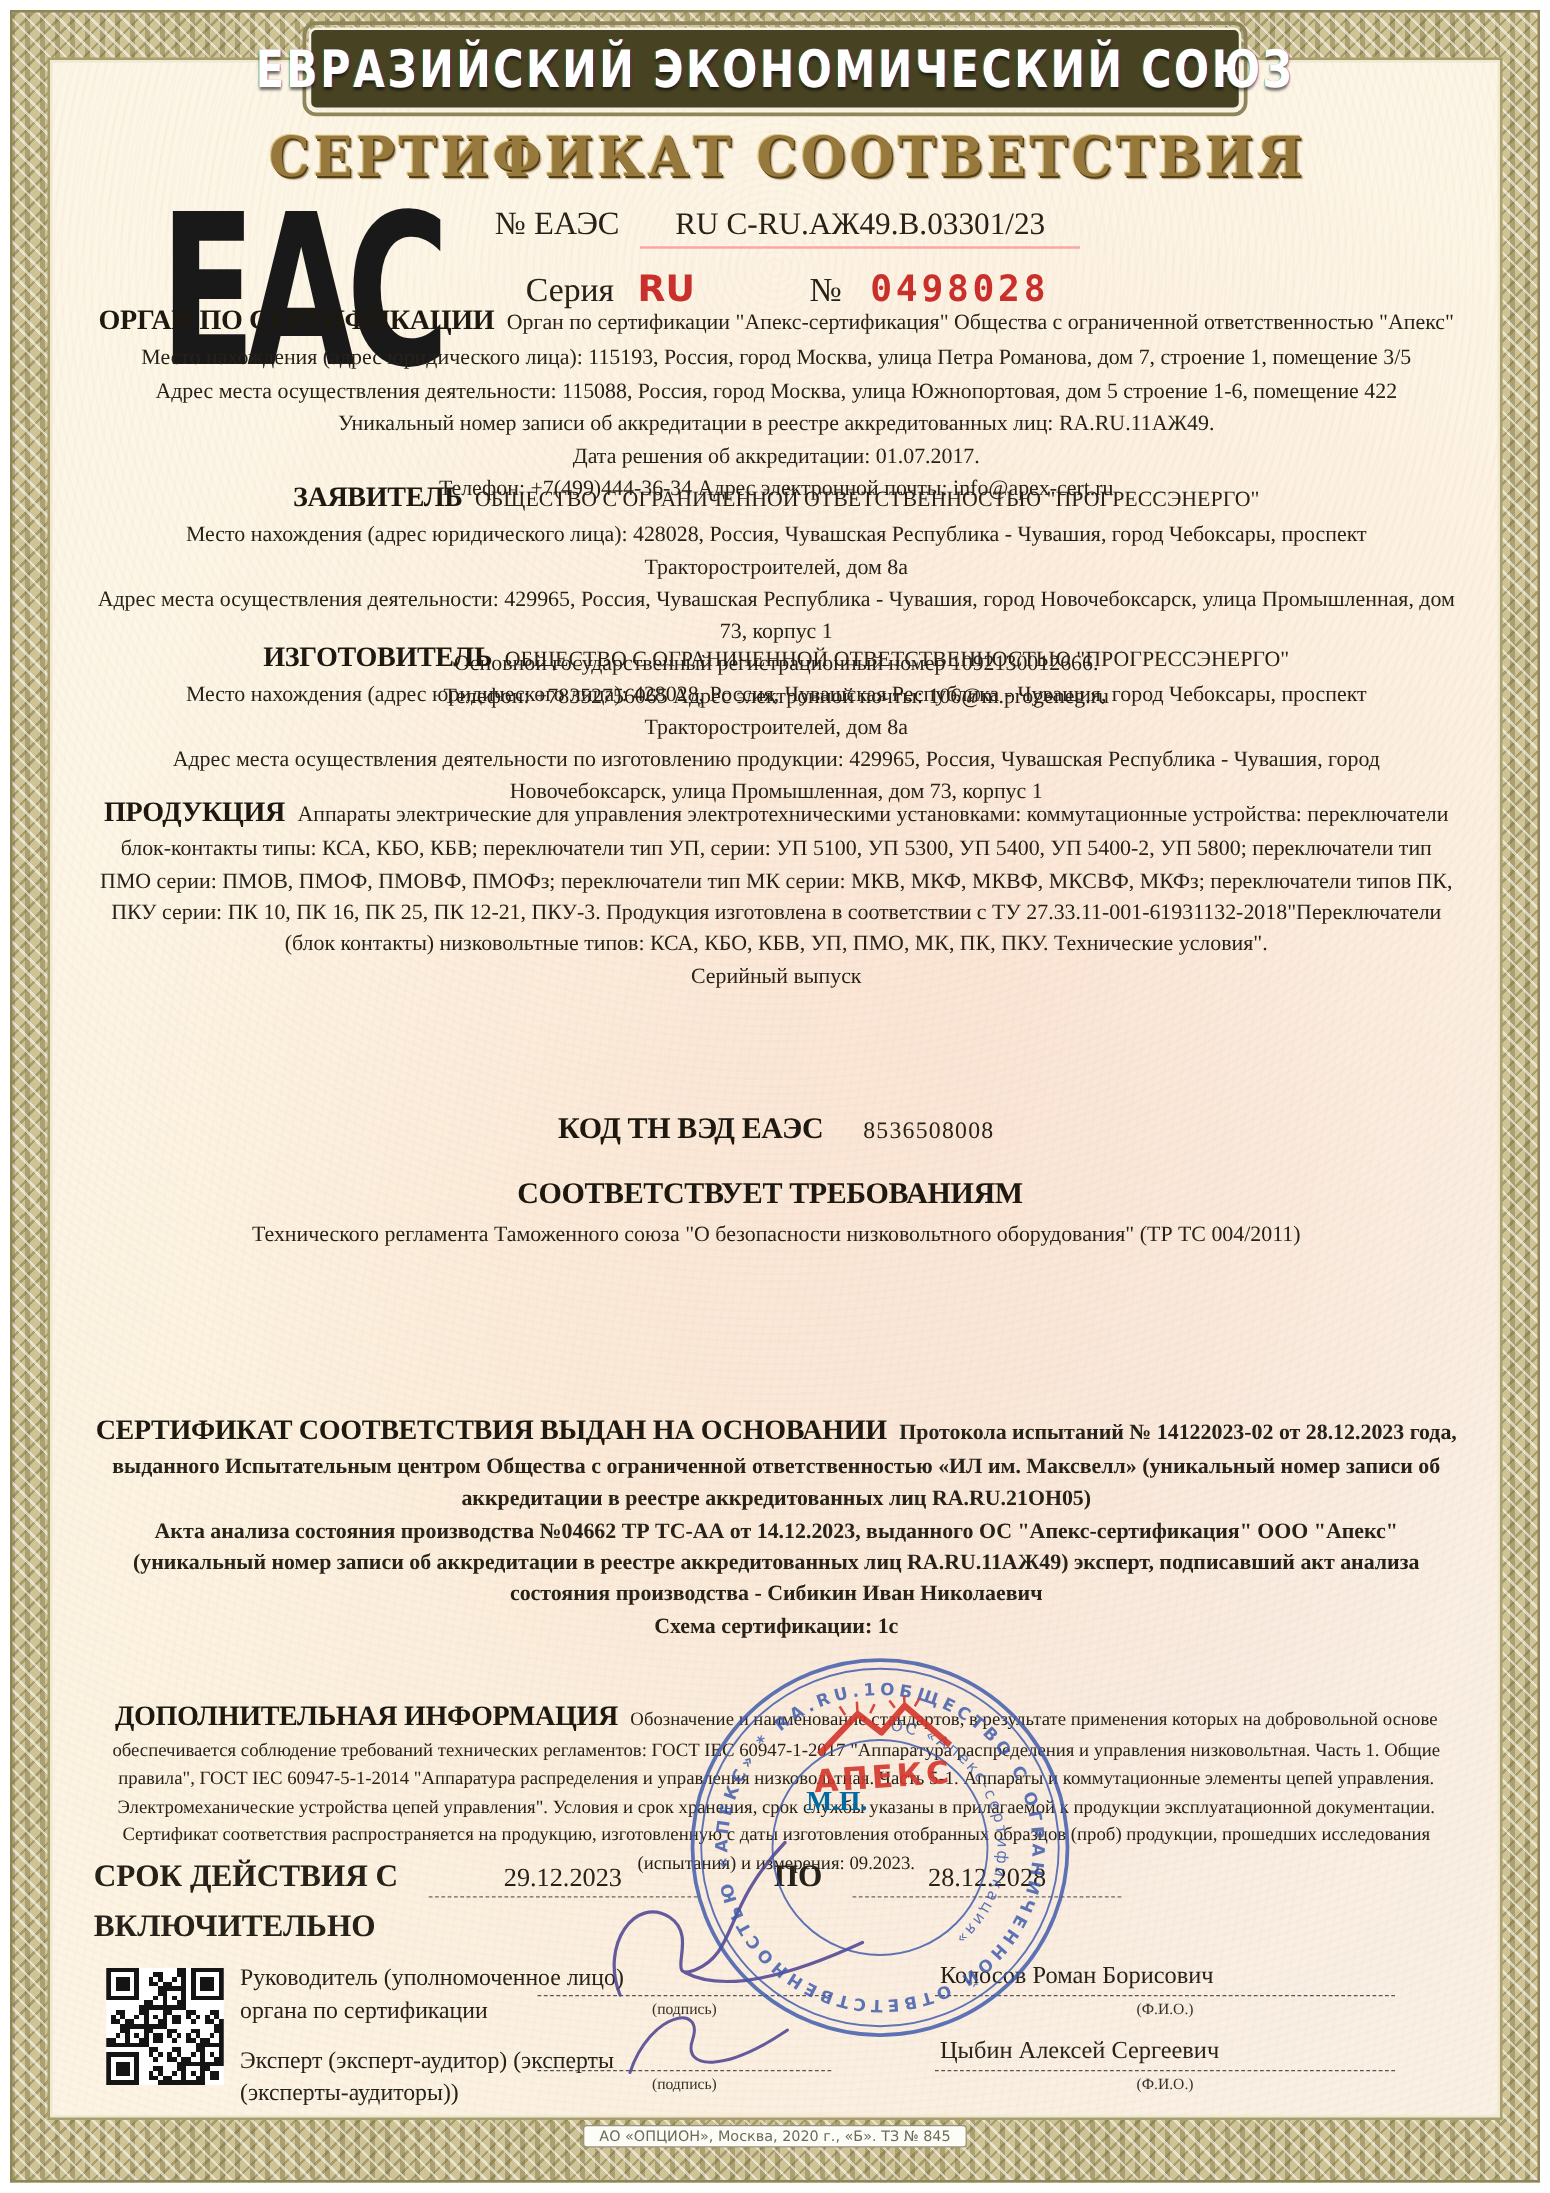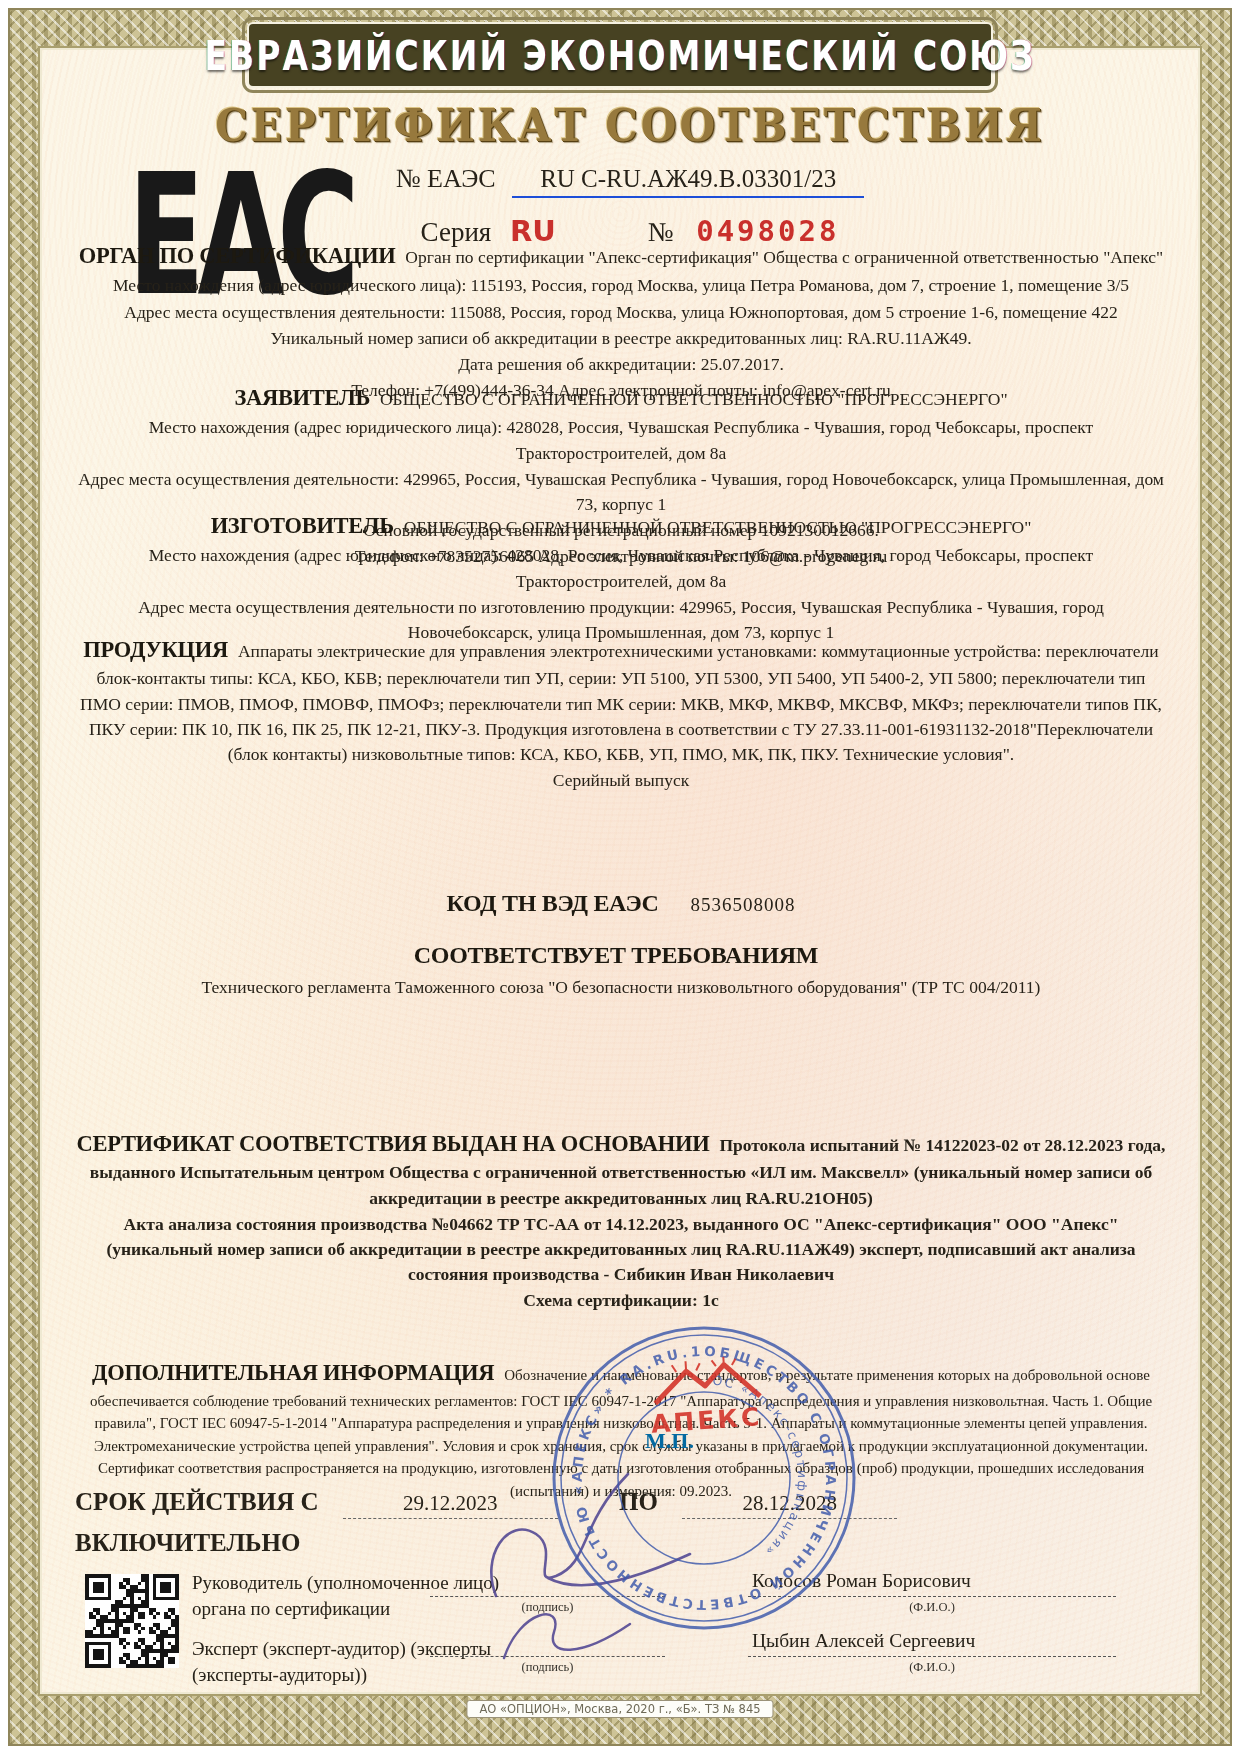--- a/index.html
+++ b/index.html
@@ -29,21 +29,21 @@
     border:2px solid #f6f2e2;outline:3px solid #8f855a;outline-offset:2px;border-radius:6px;}
   .banner span{color:#ffffff;font-family:"DejaVu Sans",sans-serif;font-weight:bold;font-size:33px;letter-spacing:2px;
     transform:scaleY(1.25);text-shadow:1px 0 0 rgba(220,40,120,.35), -1px 0 0 rgba(30,190,120,.35), 0 2px 2px rgba(0,0,0,.55);white-space:nowrap;}
   .eac{position:absolute;left:128px;top:150px;font-family:"DejaVu Sans",sans-serif;font-weight:bold;
     font-size:112px;line-height:1;letter-spacing:-7px;color:#191919;transform:scaleY(1.5);transform-origin:top left;}
   .cert-title{position:absolute;left:210px;width:840px;top:102px;text-align:center;
     font-family:"DejaVu Serif",serif;font-weight:bold;font-size:41px;letter-spacing:3px;color:#97793d;
     text-shadow:1px 1px 0 #553f12, 2px 2px 1px rgba(85,63,18,.45), -1px -1px 0 #dcc587;white-space:nowrap;transform:scaleY(1.08);}
   .numrow{position:absolute;left:210px;width:840px;top:164px;text-align:center;font-size:26px;}
   .numrow .lbl{margin-right:10px;}
-  .numrow .val{display:inline-block;border-bottom:2px solid #1d4ed8;padding:0 28px 3px;font-size:25px;}
+  .numrow .val{display:inline-block;border-bottom:2px solid #fca5a5;padding:0 28px 3px;font-size:25px;}
   .serrow{position:absolute;left:210px;width:840px;top:214px;text-align:center;font-size:27px;}
   .serrow .ru{color:#c9302c;font-family:"DejaVu Sans",sans-serif;font-weight:bold;font-size:29px;margin-left:12px;}
   .serrow .no{margin-left:85px;}
   .serrow .serial{color:#c9302c;font-family:"DejaVu Sans Mono",monospace;font-weight:bold;font-size:29px;letter-spacing:3px;margin-left:16px;margin-top:47px;}
   
   .sec{position:absolute;left:75px;width:1092px;font-size:17.5px;line-height:1.44;text-align:center;}
   .sec b.h{font-size:22.5px;letter-spacing:-.3px;margin-right:10px;color:#1d1910;}
   .sec .ln{margin-top:1px;}
   #sec-org{top:240px;} #sec-app{top:382px;} #sec-man{top:510px;} #sec-prod{top:634px;}
   #sec-tnved{top:886px;} #sec-req{top:938px;} #sec-basis{top:1128px;font-weight:bold;} #sec-add{top:1356px;}
@@ -105,21 +105,21 @@
     <span class="ru">RU</span>
     <span class="no">№</span>
     <span class="serial">0498028</span>
   </div>
 
   <div class="sec" id="sec-org">
     <b class="h">ОРГАН ПО СЕРТИФИКАЦИИ</b><span>Орган по сертификации "Апекс-сертификация" Общества с ограниченной ответственностью "Апекс"</span>
     <div class="ln">Место нахождения (адрес юридического лица): 115193, Россия, город Москва, улица Петра Романова, дом 7, строение 1, помещение 3/5</div>
     <div class="ln">Адрес места осуществления деятельности: 115088, Россия, город Москва, улица Южнопортовая, дом 5 строение 1-6, помещение 422</div>
     <div class="ln">Уникальный номер записи об аккредитации в реестре аккредитованных лиц: RA.RU.11АЖ49.</div>
-    <div class="ln">Дата решения об аккредитации: 25.07.2017.</div>
+    <div class="ln">Дата решения об аккредитации: 01.07.2017.</div>
     <div class="ln">Телефон: +7(499)444-36-34 Адрес электронной почты: info@apex-cert.ru</div>
   </div>
 
   <div class="sec" id="sec-app">
     <b class="h">ЗАЯВИТЕЛЬ</b><span>ОБЩЕСТВО С ОГРАНИЧЕННОЙ ОТВЕТСТВЕННОСТЬЮ "ПРОГРЕССЭНЕРГО"</span>
     <div class="ln">Место нахождения (адрес юридического лица): 428028, Россия, Чувашская Республика - Чувашия, город Чебоксары, проспект Тракторостроителей, дом 8а</div>
     <div class="ln">Адрес места осуществления деятельности: 429965, Россия, Чувашская Республика - Чувашия, город Новочебоксарск, улица Промышленная, дом 73, корпус 1</div>
     <div class="ln">Основной государственный регистрационный номер 1092130012666.</div>
     <div class="ln">Телефон: +78352756065 Адрес электронной почты: 106@m.progeneg.ru</div>
   </div>

